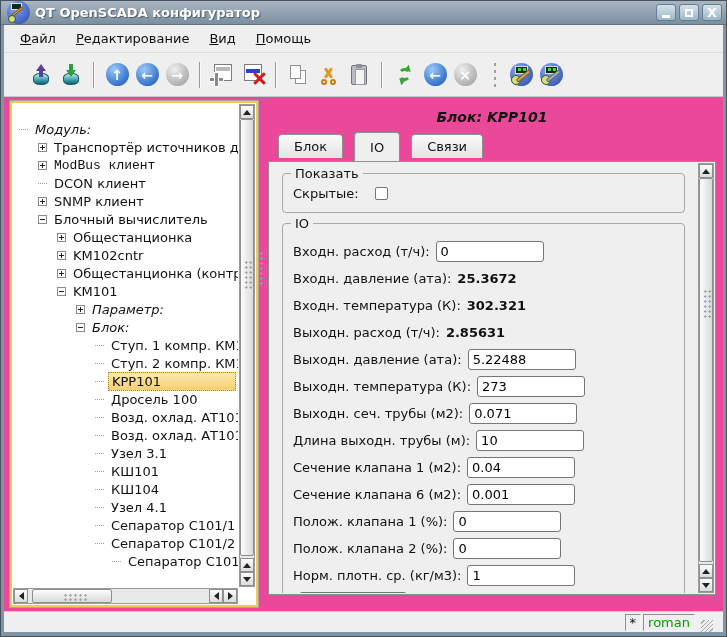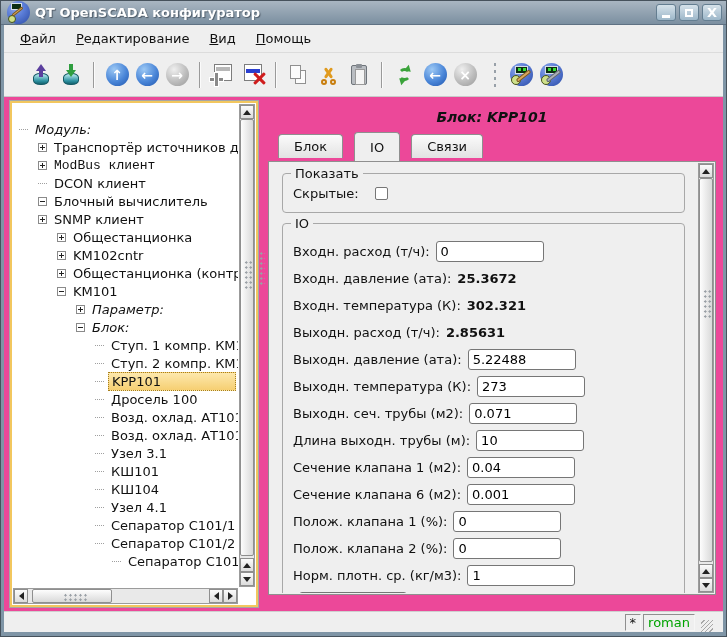--- a/index.html
+++ b/index.html
@@ -303,26 +303,26 @@
             </div>
             <div class="trow" style="padding-left: 25px; font-family: Liberation Mono, monospace;">
               <span class="expander plus"></span>
               <span class="tlabel">ModBus клиент</span>
             </div>
             <div class="trow" style="padding-left: 25px;">
               <span class="stub"></span>
               <span class="tlabel">DCON клиент</span>
             </div>
             <div class="trow" style="padding-left: 25px;">
+              <span class="expander plus"></span>
+              <span class="tlabel">SNMP клиент</span>
+            </div>
+            <div class="trow" style="padding-left: 25px;">
               <span class="expander"></span>
               <span class="tlabel">Блочный вычислитель</span>
-            </div>
-            <div class="trow" style="padding-left: 25px;">
-              <span class="expander plus"></span>
-              <span class="tlabel">SNMP клиент</span>
             </div>
             <div class="trow" style="padding-left: 44px;">
               <span class="expander plus"></span>
               <span class="tlabel">Общестанционка</span>
             </div>
             <div class="trow" style="padding-left: 44px;">
               <span class="expander plus"></span>
               <span class="tlabel">KM102cntr</span>
             </div>
             <div class="trow" style="padding-left: 44px;">

